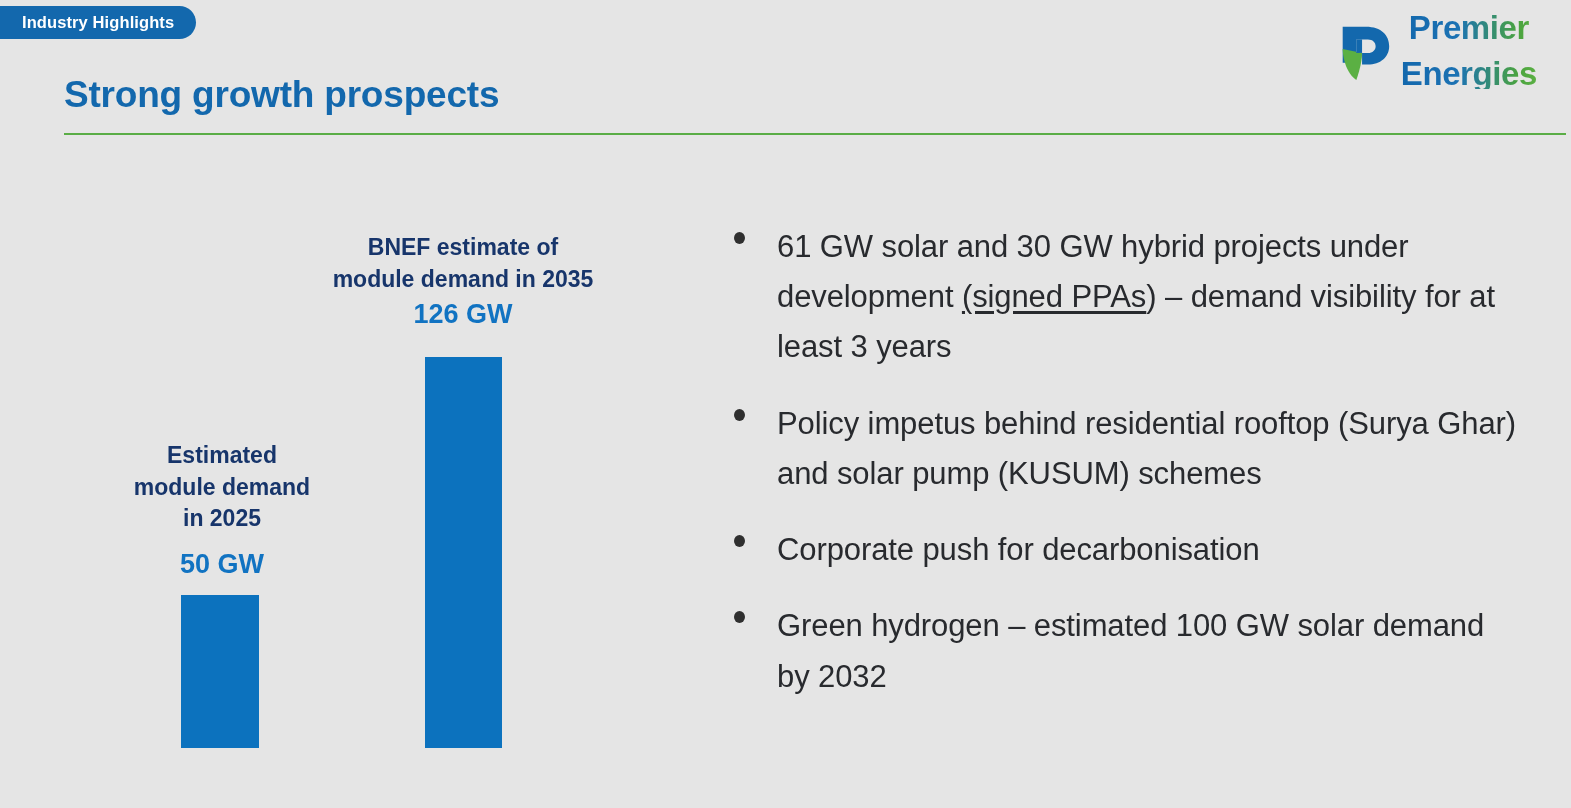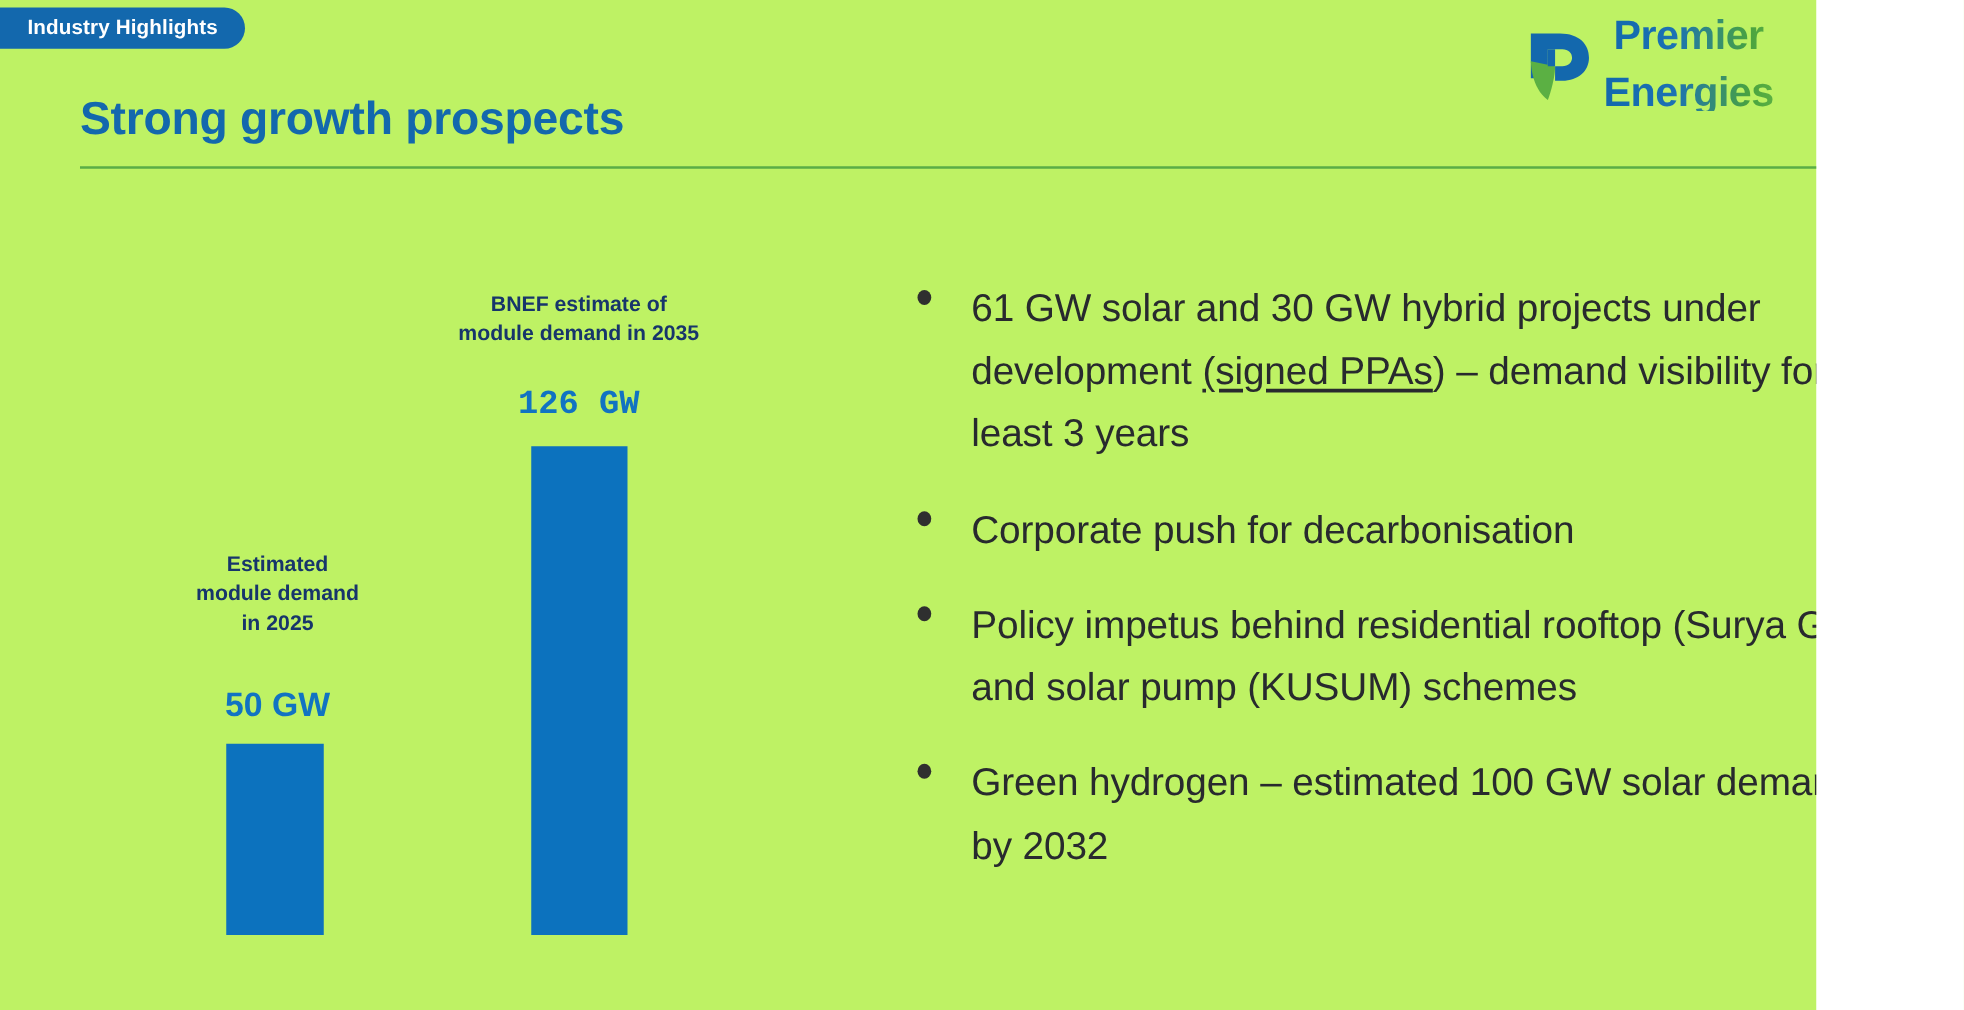--- a/index.html
+++ b/index.html
@@ -6,23 +6,23 @@
     margin: 0;
     padding: 0;
     background: #ffffff;
   }
   body {
     font-family: "Liberation Sans", sans-serif;
     -webkit-font-smoothing: antialiased;
   }
   #slide {
     position: relative;
-    width: 1453px;
+    width: 1571px;
     height: 808px;
-    background: #bef264;
+    background: #e5e5e5;
     overflow: hidden;
   }
 
   
   .tab-pill {
     position: absolute;
     left: -14px;
     top: 6px;
     height: 33px;
     padding: 0 22px 0 36px;
@@ -126,21 +126,21 @@
     font-size: 26px;
     font-weight: normal;
     line-height: 1.15;
     margin-top: 2px;
   }
 
   .bar-label {
     position: absolute;
     text-align: center;
     color: #17356b;
-    font-size: 17px;
+    font-size: 23px;
     font-weight: bold;
     line-height: 1.38;
   }
   .bar-value {
     position: absolute;
     text-align: center;
     color: #1173c2;
     font-size: 27px;
     font-weight: bold;
     line-height: 1.1;
@@ -150,21 +150,21 @@
     background: #0c72be;
   }
 
   
   #label-2025 { left: 100px; top: 290px; width: 244px; }
   #value-2025 { left: 100px; top: 400px; width: 244px; }
   #bar-2025  { left: 181px; top: 445px; width: 78px; height: 153px; }
 
   
   #label-2035 { left: 306px; top: 82px; width: 314px; }
-  #value-2035 { left: 306px; top: 160px; width: 314px; font-family: Liberation Mono, monospace; }
+  #value-2035 { left: 306px; top: 150px; width: 314px; }
   #bar-2035  { left: 425px; top: 207px; width: 77px; height: 391px; }
 
   
   .bullets {
     position: absolute;
     left: 722px;
     top: 222px;
     width: 800px;
   }
   .bullet-item {
@@ -247,28 +247,28 @@
 
   <div class="bullets">
 
     <div class="bullet-item">
       <span class="bullet-dot"></span>
       <span class="bullet-text"><span>61 GW solar and 30 GW hybrid projects under development </span><u>(signed PPAs</u><span>) – demand visibility for at least 3 years</span></span>
     </div>
 
     <div class="bullet-item">
       <span class="bullet-dot"></span>
+      <span class="bullet-text">Policy impetus behind residential rooftop (Surya Ghar) and solar pump (KUSUM) schemes</span>
+    </div>
+
+    <div class="bullet-item">
+      <span class="bullet-dot"></span>
       <span class="bullet-text">Corporate push for decarbonisation</span>
     </div>
 
     <div class="bullet-item">
       <span class="bullet-dot"></span>
-      <span class="bullet-text">Policy impetus behind residential rooftop (Surya Ghar) and solar pump (KUSUM) schemes</span>
-    </div>
-
-    <div class="bullet-item">
-      <span class="bullet-dot"></span>
       <span class="bullet-text">Green hydrogen – estimated 100 GW solar demand by 2032</span>
     </div>
 
   </div>
 
 </div>
 
 </body></html>

